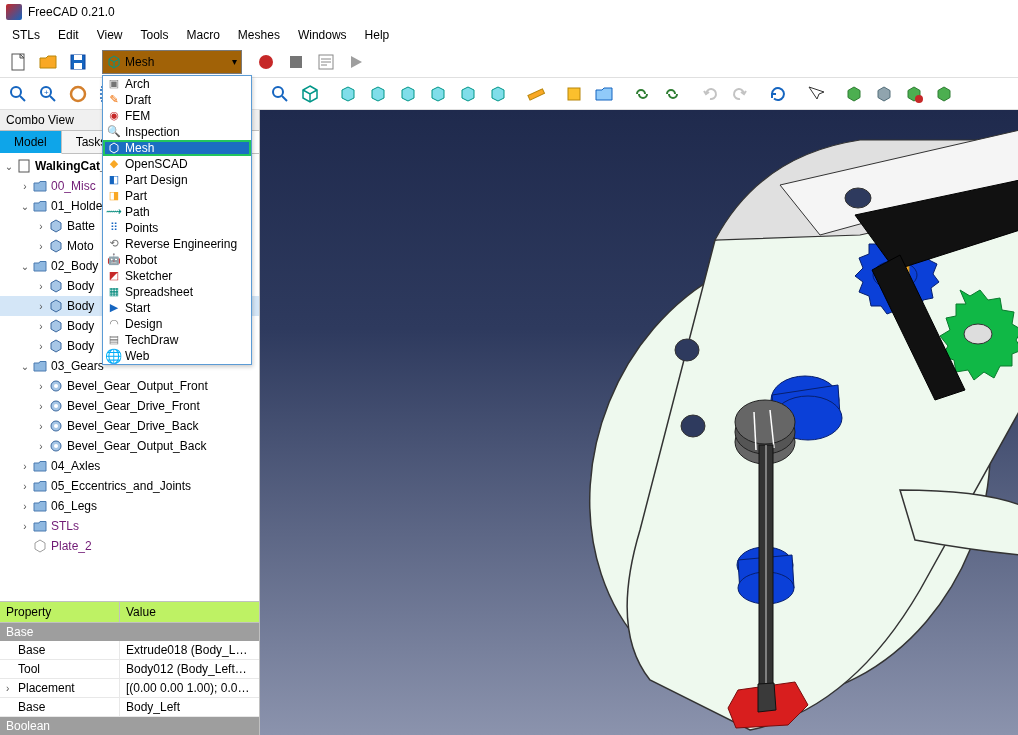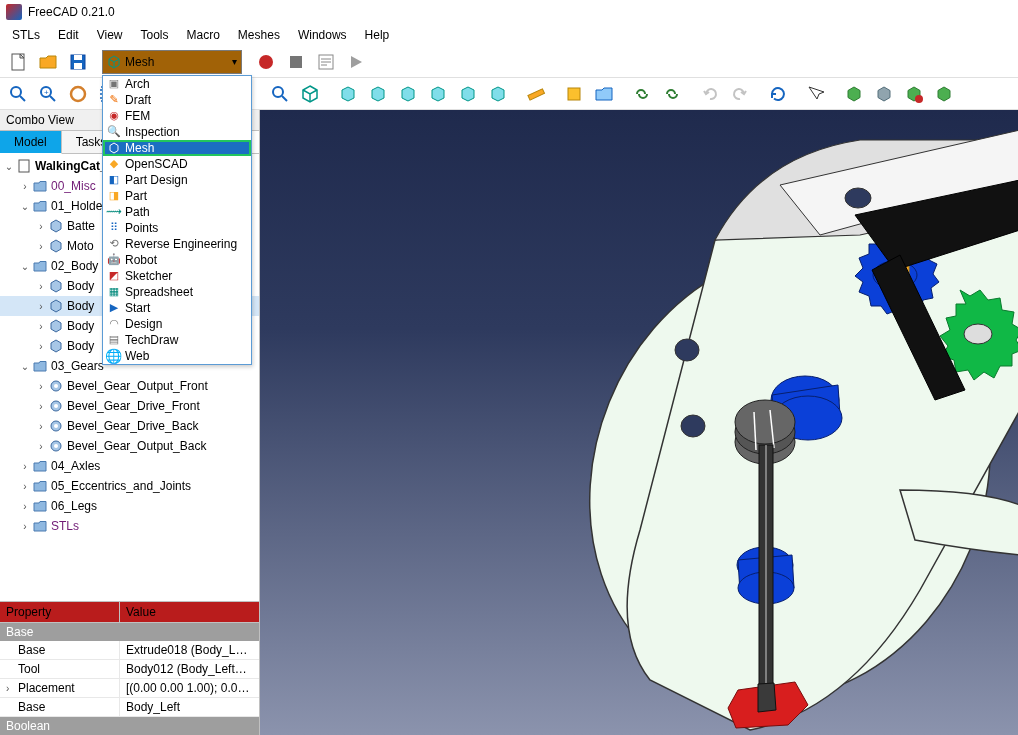--- a/index.html
+++ b/index.html
@@ -29,21 +29,21 @@
     .tree { flex: 1; overflow: auto; padding: 2px 0; font-size: 12px; }
     .tree-item { display: flex; align-items: center; height: 20px; padding: 0 2px; cursor: pointer; white-space: nowrap; }
     .tree-item.selected { background: #d4e6f7; }
     .tree-toggle { width: 14px; text-align: center; color: #555; font-size: 10px; }
     .tree-indent { display: inline-block; }
     .tree-icon { width: 16px; height: 16px; display: inline-flex; align-items: center; justify-content: center; margin-right: 3px; }
     .tree-label { }
     .tree-label.muted { color: #701a75; }
     
     .prop-panel { border-top: 1px solid #c0c0c0; }
-    .prop-header { display: flex; background: #b91c1c; border-bottom: 1px solid #c0c0c0; }
+    .prop-header { display: flex; background: #bef264; border-bottom: 1px solid #c0c0c0; }
     .prop-header div { padding: 3px 6px; font-size: 12px; }
     .prop-header div:first-child { width: 120px; border-right: 1px solid #c0c0c0; }
     .prop-group { background: #9e9e9e; color: #fff; padding: 2px 6px; font-size: 12px; font-weight: normal; }
     .prop-row { display: flex; border-bottom: 1px solid #e8e8e8; }
     .prop-row > div { padding: 2px 6px; font-size: 12px; overflow: hidden; text-overflow: ellipsis; white-space: nowrap; }
     .prop-key { width: 120px; border-right: 1px solid #e8e8e8; display: flex; align-items: center; }
     .prop-val { flex: 1; }
     .prop-expand { width: 12px; color: #555; font-size: 10px; }
     
     .viewport { flex: 1; background: linear-gradient(180deg, #1f2a4d 0%, #2e3a5e 35%, #8b93ad 100%); position: relative; overflow: hidden; }
@@ -582,20 +582,30 @@
           </div>
           <div class="tree-item">
             <span class="tree-indent" style="width: 16px;"></span>
             <span class="tree-toggle">›</span>
             <span class="tree-icon">
               <svg width="14" height="14">
                 <path d="M1 4h5l1-1.5h6V12H1z" fill="#8fb8e0" stroke="#4a7bb0"></path>
               </svg>
             </span>
             <span class="tree-label muted">STLs</span>
+          </div>
+          <div class="tree-item">
+            <span class="tree-indent" style="width: 16px;"></span>
+            <span class="tree-toggle"></span>
+            <span class="tree-icon">
+              <svg width="14" height="14">
+                <path d="M7 1l5 3v6l-5 3-5-3V4z" fill="none" stroke="#9e9e9e"></path>
+              </svg>
+            </span>
+            <span class="tree-label muted">Plate_2</span>
           </div>
         </div>
     </div>
 
     <div class="prop-panel">
       <div class="prop-header">
         <div>Property</div>
         <div>Value</div>
       </div>
       <div class="prop-group">Base</div>

